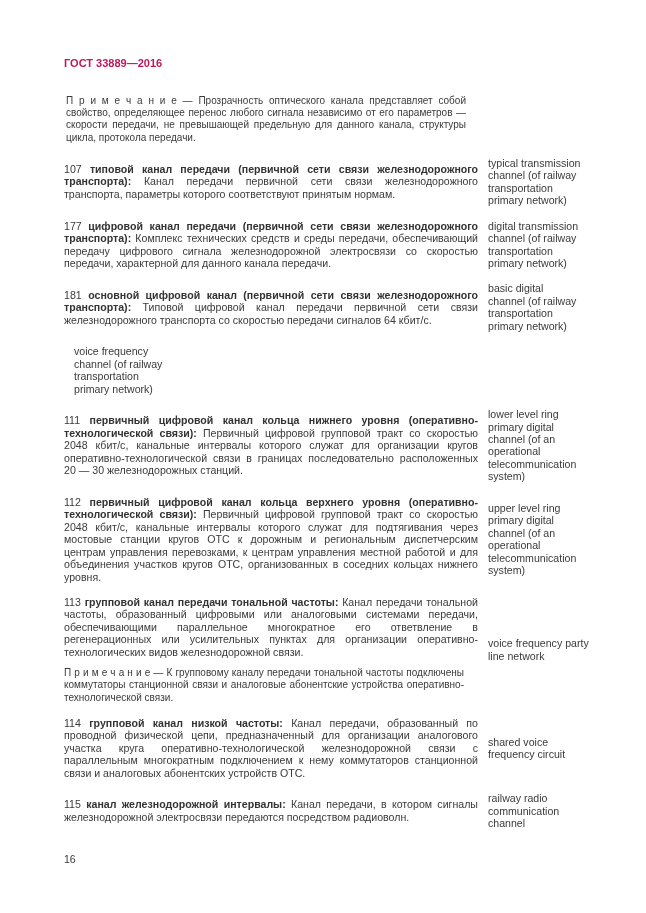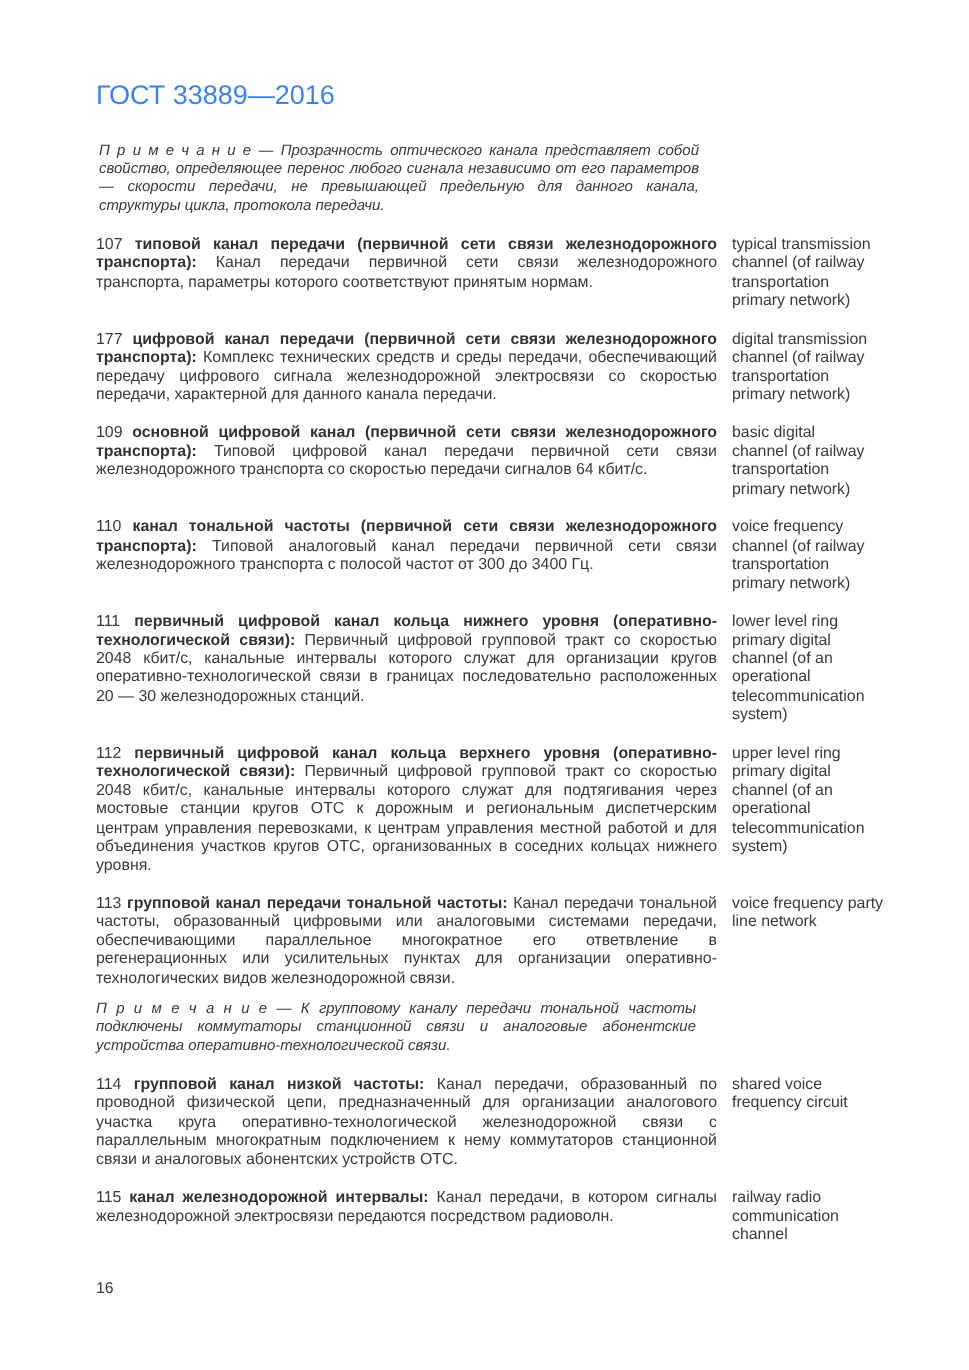--- a/index.html
+++ b/index.html
@@ -12,38 +12,37 @@
     font-family: "Liberation Sans", sans-serif;
     color: #3a3a3a;
   }
   .content {
     position: absolute;
     left: 64px;
     top: 56px;
     width: 546px;
   }
   .doc-header {
-    font-weight: normal;
-    font-size: 18px;
+    font-weight: bold;
+    font-size: 11px;
     line-height: 15px;
     margin: 0 0 24px 0;
-    color: #3b82f6;
+    color: #be185d;
   }
   .note {
     font-size: 10px;
     line-height: 12.2px;
     text-align: justify;
     width: 400px;
     margin: 0 0 0 2px;
-    font-style: italic;
   }
   .top-note { margin-bottom: 2px; }
   .item {
     display: flex;
-    align-items: flex-start;
+    align-items: center;
     margin-top: 13px;
   }
   .rus-col { width: 414px; }
   .rus {
     margin: 0;
     font-size: 10.6px;
     line-height: 12.45px;
     text-align: justify;
     hyphens: auto;
     -webkit-hyphens: auto;
@@ -92,32 +91,29 @@
         <p class="rus"><span>177</span> <span class="term">цифровой канал передачи (первичной сети связи железнодорожного транспорта):</span> <span>Комплекс технических средств и среды передачи, обеспечивающий передачу цифрового сигнала железнодорожной электросвязи со скоростью передачи, характерной для данного канала передачи.</span></p>
       </div>
       <p class="eng">digital transmission
 channel (of railway
 transportation
 primary network)</p>
     </div>
 
     <div class="item">
       <div class="rus-col">
-        <p class="rus"><span>109</span> <span class="term">основной цифровой канал (первичной сети связи железнодорожного транспорта):</span> <span>Типовой цифровой канал передачи первичной сети связи железнодорожного транспорта со скоростью передачи сигналов 64 кбит/с.</span></p>
+        <p class="rus"><span>181</span> <span class="term">основной цифровой канал (первичной сети связи железнодорожного транспорта):</span> <span>Типовой цифровой канал передачи первичной сети связи железнодорожного транспорта со скоростью передачи сигналов 64 кбит/с.</span></p>
       </div>
       <p class="eng">basic digital
 channel (of railway
 transportation
 primary network)</p>
     </div>
 
     <div class="item">
-      <div class="rus-col">
-        <p class="rus"><span>110</span> <span class="term">канал тональной частоты (первичной сети связи железнодорожного транспорта):</span> <span>Типовой аналоговый канал передачи первичной сети связи железнодорожного транспорта с полосой частот от 300 до 3400 Гц.</span></p>
-      </div>
       <p class="eng">voice frequency
 channel (of railway
 transportation
 primary network)</p>
     </div>
 
     <div class="item">
       <div class="rus-col">
         <p class="rus"><span>111</span> <span class="term">первичный цифровой канал кольца нижнего уровня (оперативно-технологической связи):</span> <span>Первичный цифровой групповой тракт со скоростью 2048 кбит/с, канальные интервалы которого служат для организации кругов оперативно-технологической связи в границах последовательно расположенных 20 — 30 железнодорожных станций.</span></p>
       </div>

